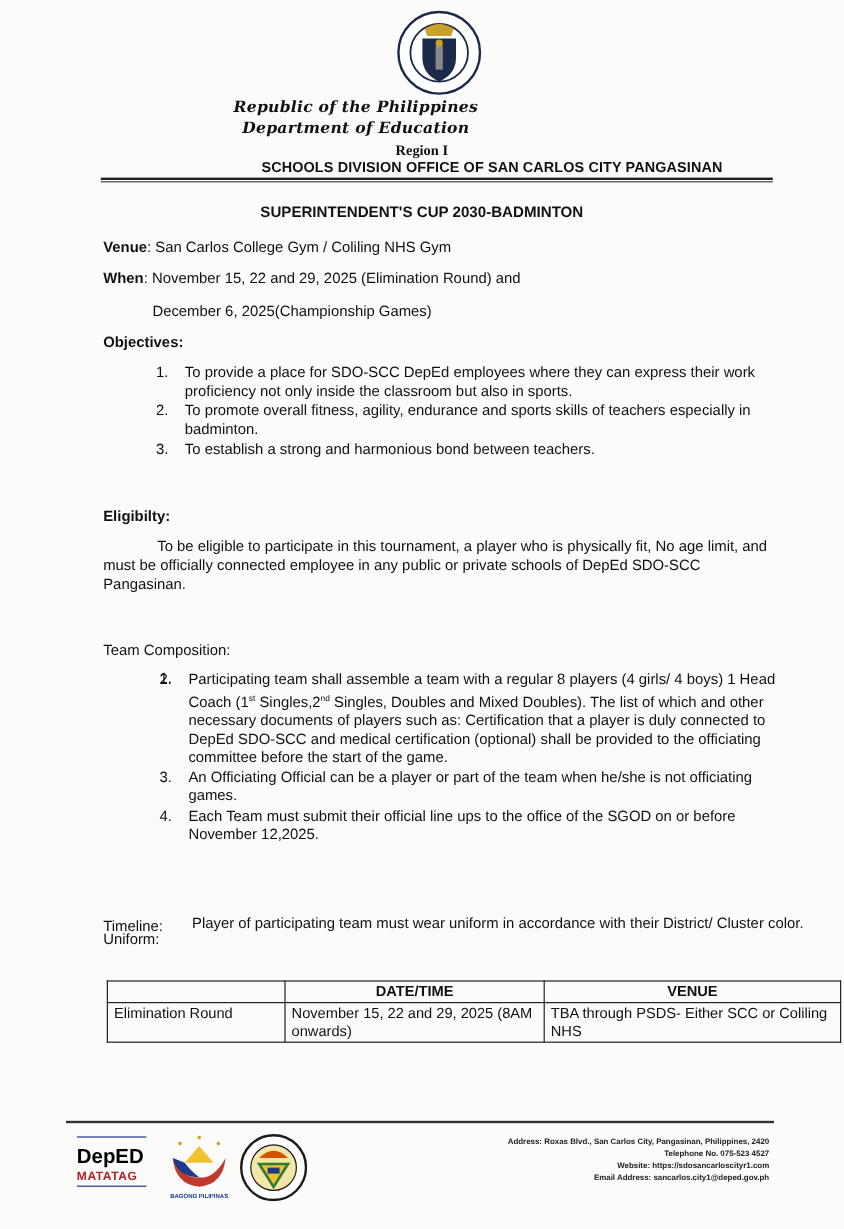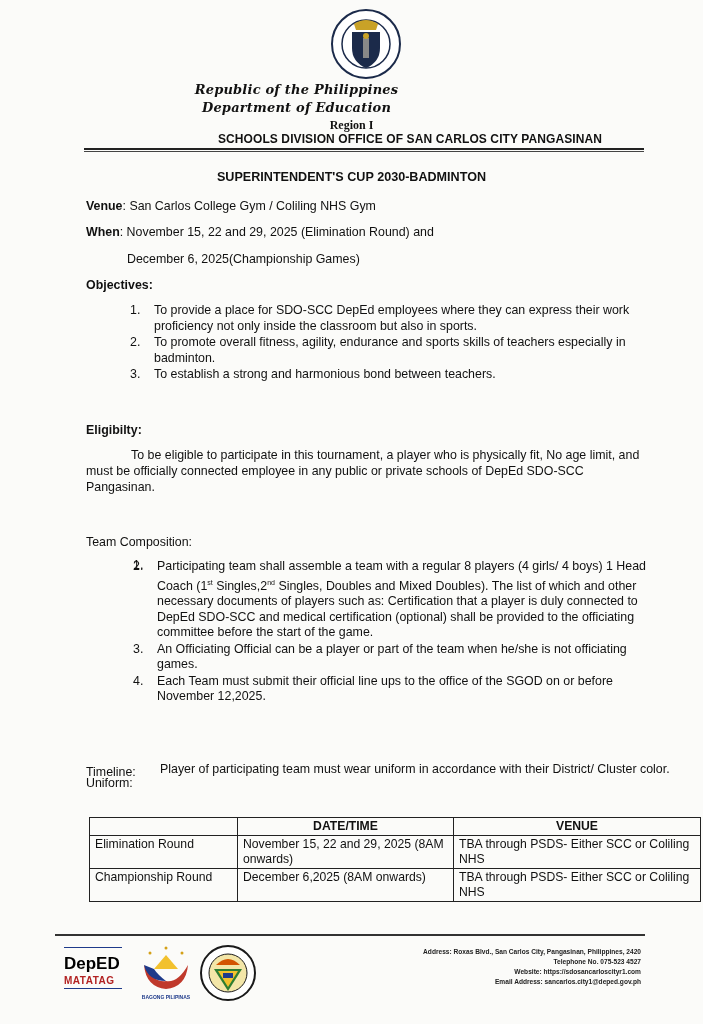--- a/index.html
+++ b/index.html
@@ -113,25 +113,20 @@
       <tr>
     <th class="col1"></th>
     <th class="col2">DATE/TIME</th>
     <th>VENUE</th>
   </tr>
   <tr>
     <td>Elimination Round</td>
     <td>November 15, 22 and 29, 2025 (8AM onwards)</td>
     <td class="venue">TBA through PSDS- Either SCC or Coliling NHS</td>
   </tr>
-  <tr>
-    <td>Championship Round</td>
-    <td>December 6,2025 (8AM onwards)</td>
-    <td class="venue">TBA through PSDS- Either SCC or Coliling NHS</td>
-  </tr>
 </tbody>
   </table>
 
 <div class="abs foot-rule"></div>
 <div class="abs foot-logos">
   <div class="abs" style="left:0; top:2px; width:70px; height:56px;">
     <div style="border-top:1.5px solid #1e3a8a; width:58px; margin-left:4px;"></div>
     <div class="deped-word" style="margin-top:6px; margin-left:4px;">DepED</div>
     <div class="matatag" style="margin-left:4px; margin-top:1px;">MATATAG</div>
     <div style="border-top:1.5px solid #1e3a8a; width:58px; margin-left:4px; margin-top:2px;"></div>

